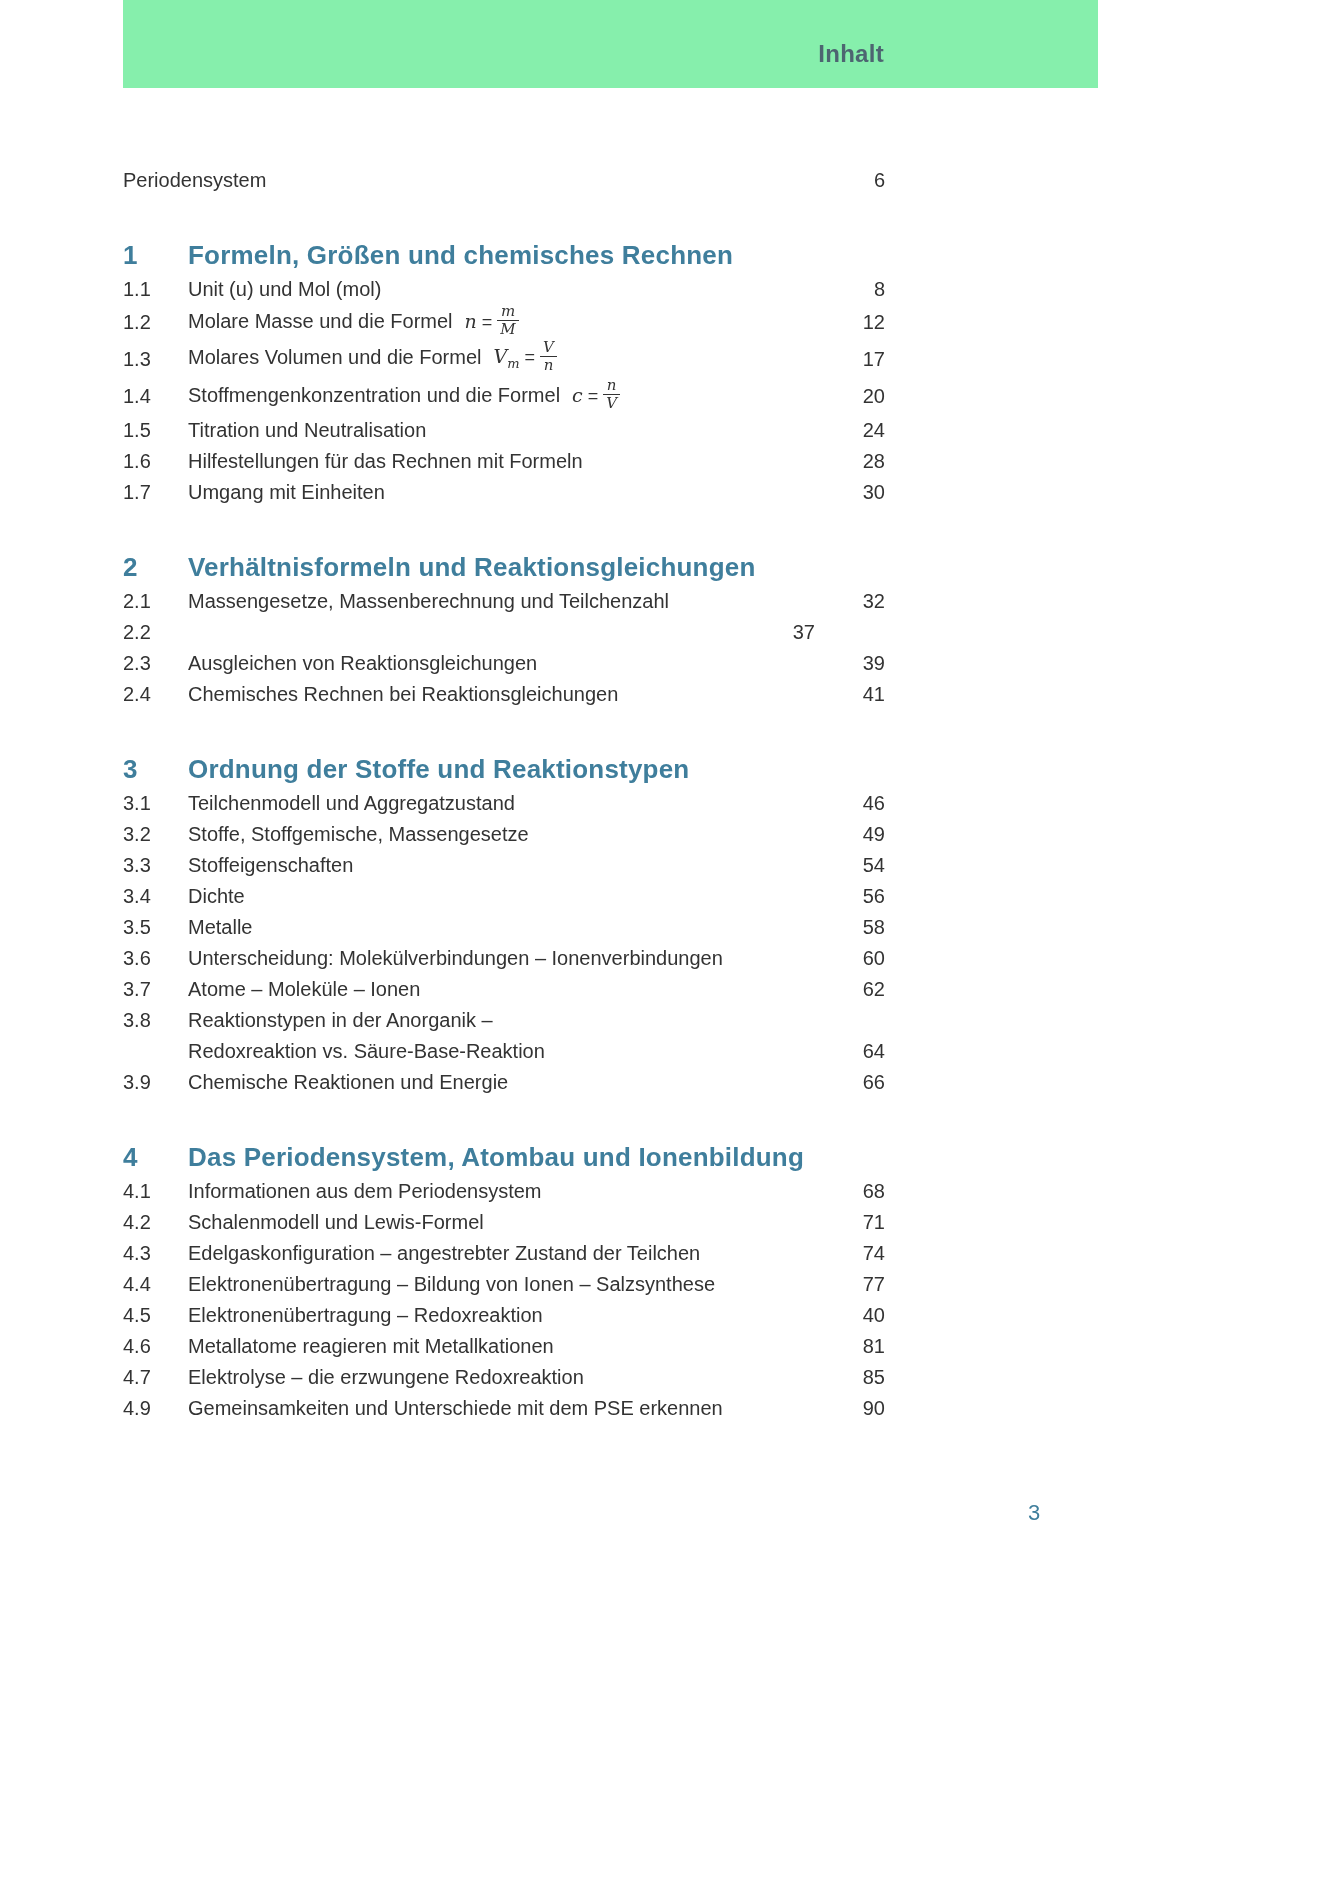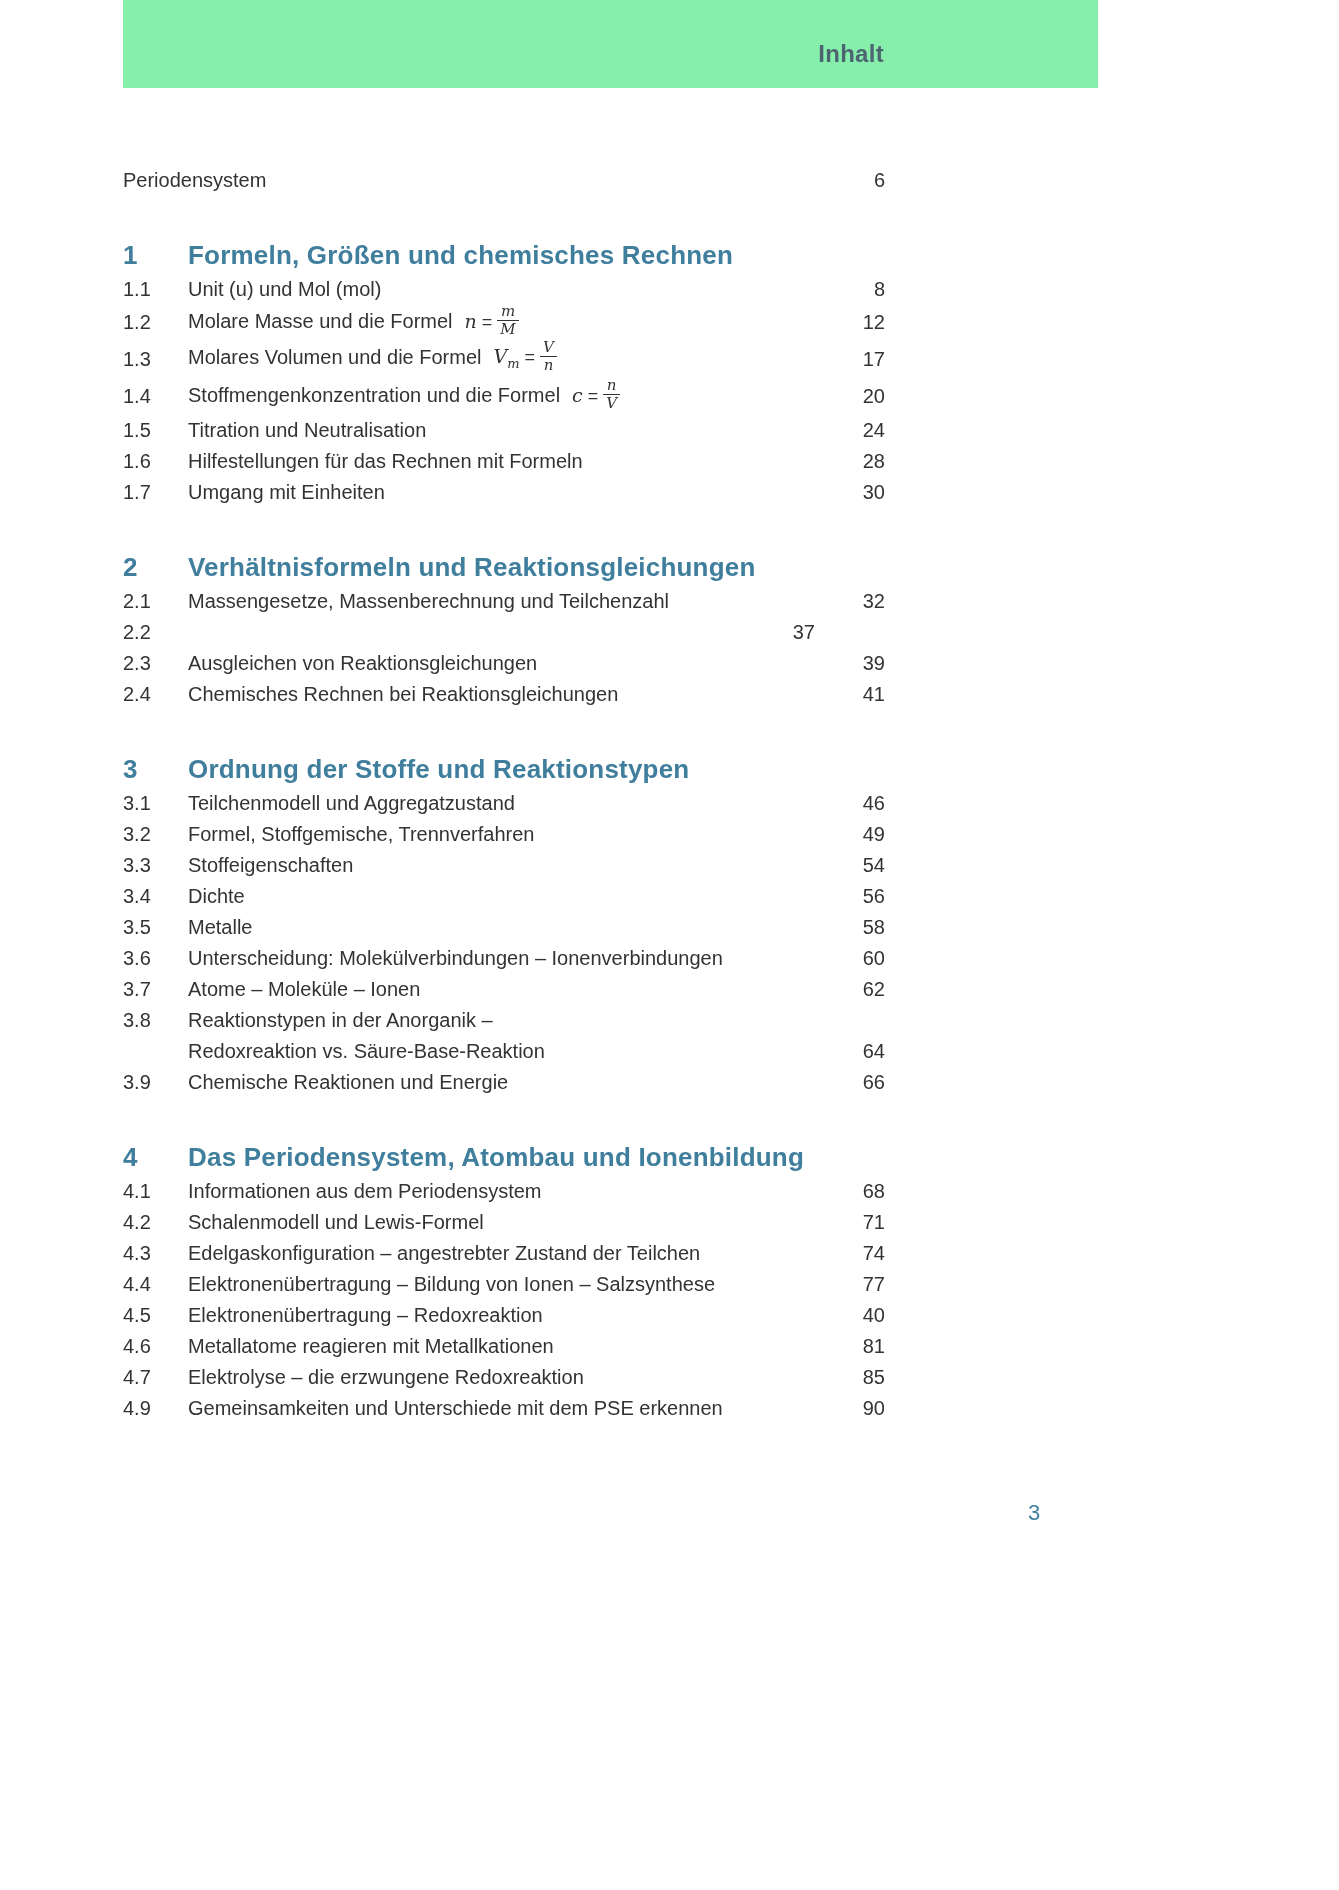--- a/index.html
+++ b/index.html
@@ -163,21 +163,21 @@
           <span class="cell-num">3</span>
           <span class="cell-title">Ordnung der Stoffe und Reaktionstypen</span>
         </div>
         <div class="row">
           <span class="cell-num">3.1</span>
           <span class="cell-title"><span class="title-line">Teilchenmodell und Aggregatzustand</span></span>
           <span class="cell-page">46</span>
         </div>
         <div class="row">
           <span class="cell-num">3.2</span>
-          <span class="cell-title"><span class="title-line">Formel, Stoffgemische, Trennverfahren</span></span>
+          <span class="cell-title"><span class="title-line">Stoffe, Stoffgemische, Massengesetze</span></span>
           <span class="cell-page">49</span>
         </div>
         <div class="row">
           <span class="cell-num">3.3</span>
           <span class="cell-title"><span class="title-line">Stoffeigenschaften</span></span>
           <span class="cell-page">54</span>
         </div>
         <div class="row">
           <span class="cell-num">3.4</span>
           <span class="cell-title"><span class="title-line">Dichte</span></span>

